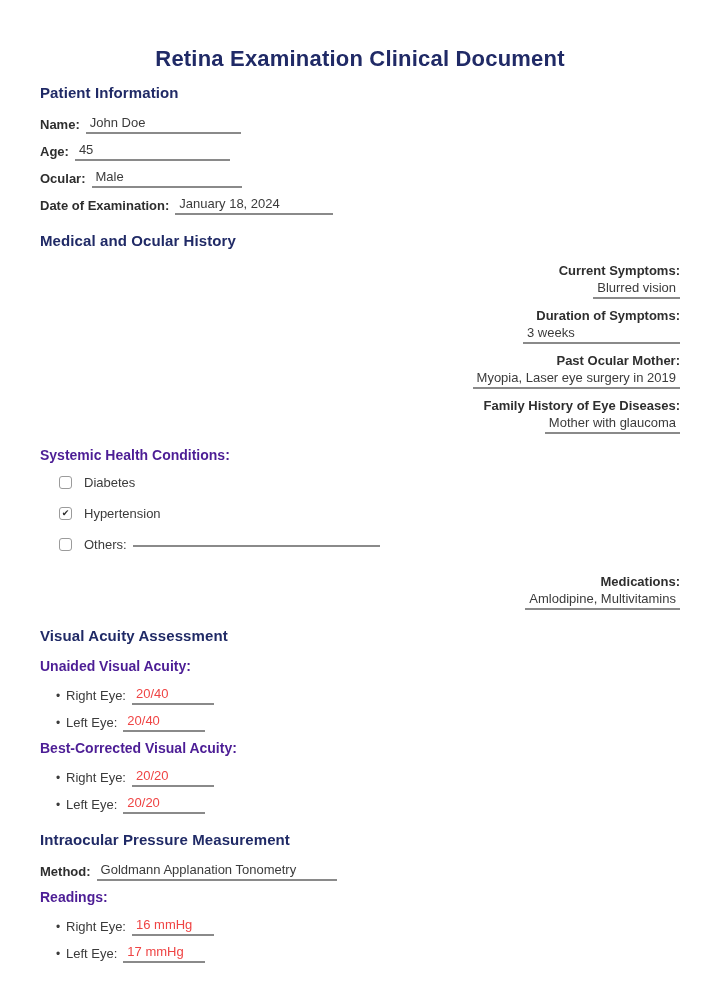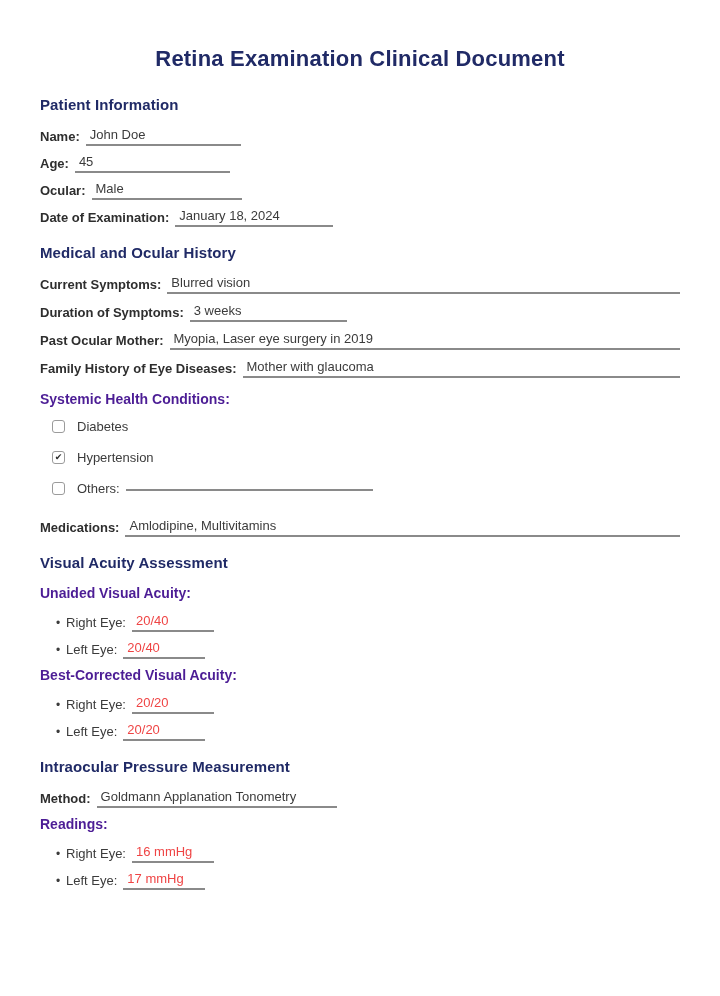--- a/index.html
+++ b/index.html
@@ -6,47 +6,47 @@
   html, body { background: #e9e9e9; }
   body { font-family: "Liberation Sans", sans-serif; }
   .page {
     width: 720px; height: 996px; background: #ffffff;
     margin: 0 auto; position: relative; overflow: hidden;
   }
   .content { padding: 46px 40px 0 40px; }
 
   .doc-title {
     text-align: center; color: #202a66; font-size: 22px;
-    font-weight: bold; letter-spacing: 0.2px; margin-bottom: 24px;
+    font-weight: bold; letter-spacing: 0.2px; margin-bottom: 12px;
   }
   .section-heading {
     color: #202a66; font-size: 15px; font-weight: bold;
     margin-bottom: 14px; letter-spacing: 0.1px;
   }
   .section-heading.mt { margin-top: 17px; }
 
   .row { display: flex; align-items: flex-end; margin-bottom: 8px; font-size: 13px; }
   .row .lbl { font-weight: bold; color: #2e2e2e; white-space: nowrap; padding-bottom: 2px; }
   .row .val {
     border-bottom: 2px solid #8a8a8a; margin-left: 6px;
     padding: 0 4px 2px 4px; color: #3b3b3b; white-space: nowrap;
   }
-  .hist .row { margin-bottom: 9px; }
+  .hist .row { margin-bottom: 9px; flex-direction: column; }
 
   .w155 { min-width: 155px; } .w150 { min-width: 150px; } .w158 { min-width: 158px; }
   .w157 { min-width: 157px; } .w247 { min-width: 247px; } .w240 { min-width: 240px; }
   .w82  { min-width: 82px; }
   .fill { flex: 1; }
 
   .sub-label {
     font-size: 14px; font-weight: bold; color: #4c1d95; margin-bottom: 12px;
   }
   .sub-label.mt { }
 
-  .check-row { display: flex; align-items: center; margin: 0 0 16px 12px; font-size: 13px; }
+  .check-row { display: flex; align-items: center; margin: 0 0 16px 19px; font-size: 13px; }
   .checkbox {
     width: 13px; height: 13px; border: 1.5px solid #9b9b9b; border-radius: 3px;
     display: inline-flex; align-items: center; justify-content: center;
     font-size: 9px; line-height: 1; color: #2f2f2f; background: #fff; flex: none;
   }
   .check-row .opt-label { margin-left: 12px; color: #3b3b3b; }
   .check-row .val { border-bottom: 2px solid #8a8a8a; margin-left: 6px; padding-bottom: 2px; }
 
   .bullet-row { display: flex; align-items: flex-end; margin: 0 0 8px 16px; font-size: 13px; }
   .bullet-dot { color: #3b3b3b; width: 10px; flex: none; font-size: 12px; padding-bottom: 2px; }

